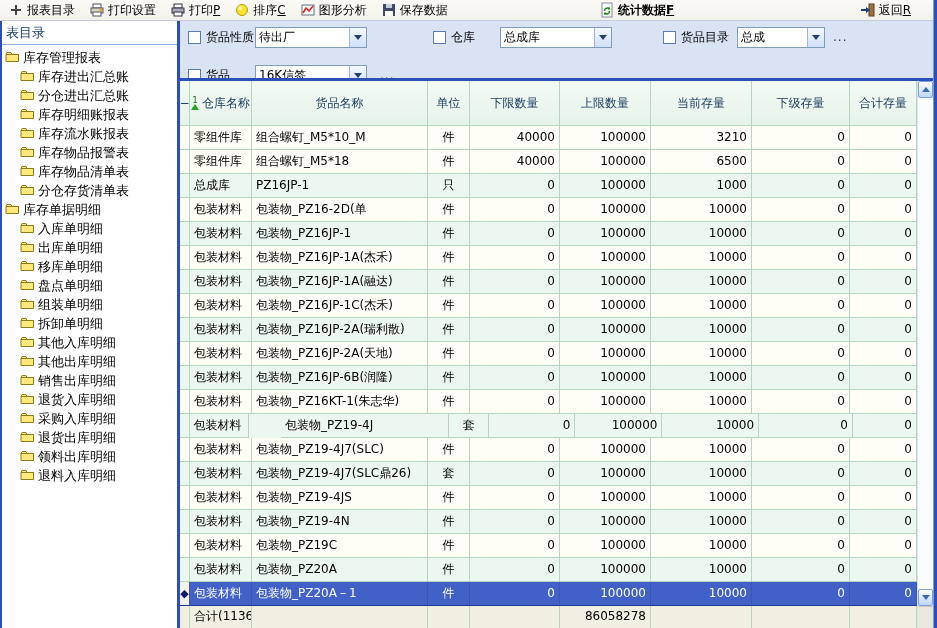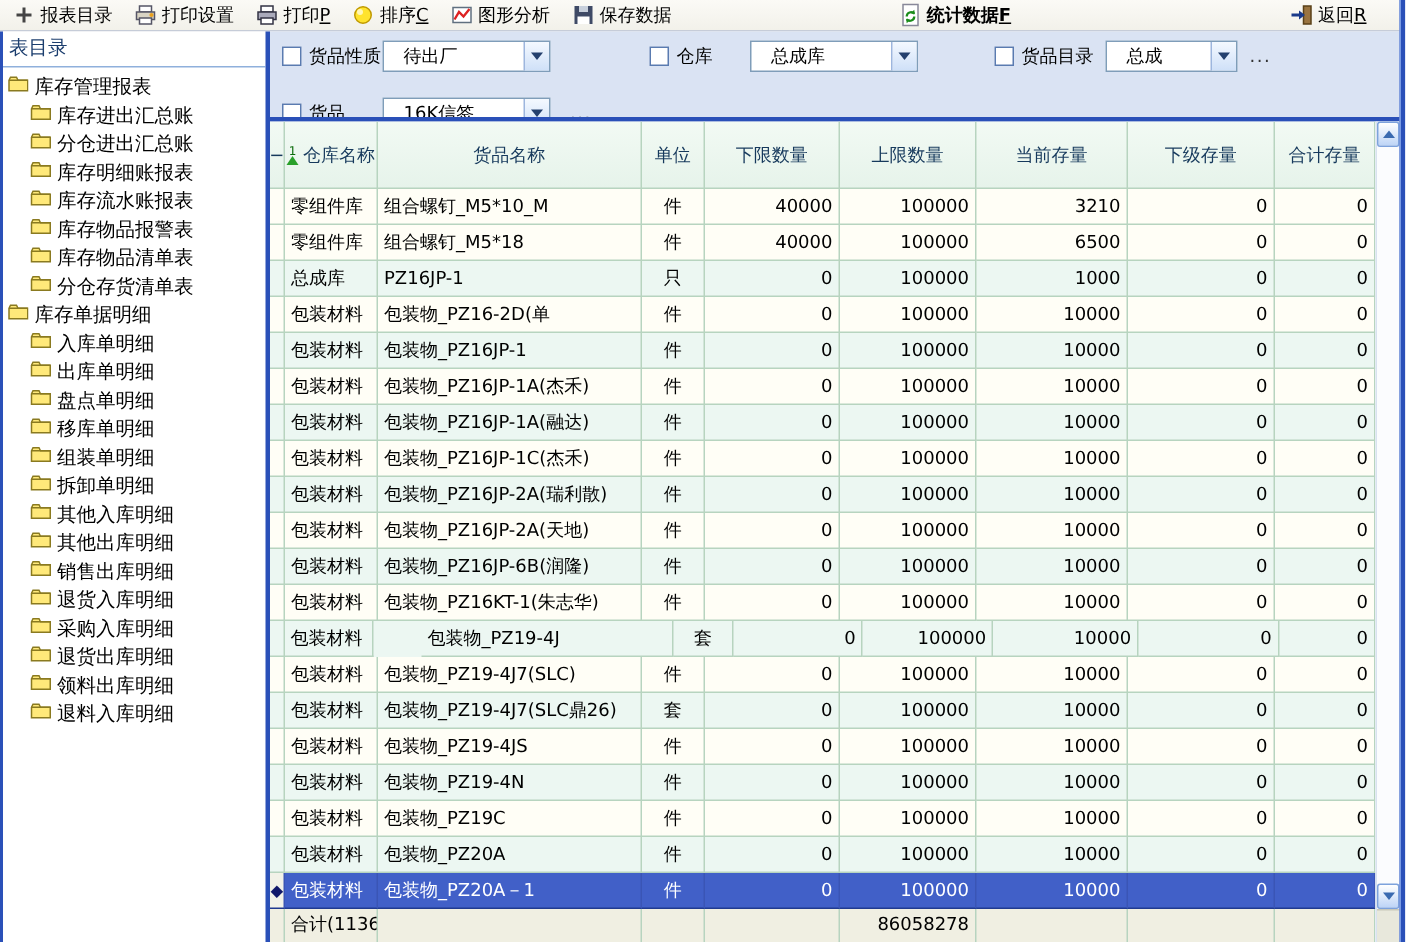--- a/index.html
+++ b/index.html
@@ -36,21 +36,21 @@
   
   .content { position:absolute; left:180px; top:21px; right:4px; bottom:0; }
 
   
   .filters { position:absolute; left:0; top:0; right:0; height:57px; background:var(--filter-bg,#dae3f3); }
   .frow { position:absolute; left:0; right:0; height:21px; }
   .frow1 { top:6px; } .frow2 { top:44px; }
   .cb { position:absolute; top:4px; width:13px; height:13px; background:#fff; border:1px solid #5a7bb0; }
   .flabel { position:absolute; top:0; line-height:21px; }
   .combo { position:absolute; top:0; height:21px; background:#fff; border:1px solid #7f9db9; display:flex; }
-  .combo-val { flex:1; line-height:19px; padding-left:13px; overflow:hidden; white-space:nowrap; }
+  .combo-val { flex:1; line-height:19px; padding-left:3px; overflow:hidden; white-space:nowrap; }
   .combo-btn { width:17px; background:linear-gradient(#f4f9ff,#cfe0f8); border-left:1px solid #9db6de;
     display:flex; align-items:center; justify-content:center; }
   .combo-btn .tri { width:0; height:0; border-left:4px solid transparent; border-right:4px solid transparent;
     border-top:5px solid #24406e; }
   .dots { position:absolute; top:0; line-height:21px; color:#333; letter-spacing:1px; }
 
   
   .grid-area { position:absolute; left:0; top:57px; right:0; bottom:0;
     border-top:3px solid var(--border-blue,#2a50b8); display:flex; background:#fff; }
   .grid { width:737px; display:flex; flex-direction:column; overflow:hidden; }
@@ -259,28 +259,28 @@
               <path d="M1 4.5L2 2.5h4l1 2h6.5v7H1z" fill="#ffe97a" stroke="#8a7a20"></path>
               <path d="M1 4.5h12.5" stroke="#8a7a20"></path>
             </svg></span>
           <span>出库单明细</span>
         </div>
         <div class="tree-item child">
           <span><svg width="14" height="13" viewBox="0 0 14 13" xmlns="http://www.w3.org/2000/svg">
               <path d="M1 4.5L2 2.5h4l1 2h6.5v7H1z" fill="#ffe97a" stroke="#8a7a20"></path>
               <path d="M1 4.5h12.5" stroke="#8a7a20"></path>
             </svg></span>
+          <span>移库单明细</span>
+        </div>
+        <div class="tree-item child">
+          <span><svg width="14" height="13" viewBox="0 0 14 13" xmlns="http://www.w3.org/2000/svg">
+              <path d="M1 4.5L2 2.5h4l1 2h6.5v7H1z" fill="#ffe97a" stroke="#8a7a20"></path>
+              <path d="M1 4.5h12.5" stroke="#8a7a20"></path>
+            </svg></span>
           <span>盘点单明细</span>
-        </div>
-        <div class="tree-item child">
-          <span><svg width="14" height="13" viewBox="0 0 14 13" xmlns="http://www.w3.org/2000/svg">
-              <path d="M1 4.5L2 2.5h4l1 2h6.5v7H1z" fill="#ffe97a" stroke="#8a7a20"></path>
-              <path d="M1 4.5h12.5" stroke="#8a7a20"></path>
-            </svg></span>
-          <span>移库单明细</span>
         </div>
         <div class="tree-item child">
           <span><svg width="14" height="13" viewBox="0 0 14 13" xmlns="http://www.w3.org/2000/svg">
               <path d="M1 4.5L2 2.5h4l1 2h6.5v7H1z" fill="#ffe97a" stroke="#8a7a20"></path>
               <path d="M1 4.5h12.5" stroke="#8a7a20"></path>
             </svg></span>
           <span>组装单明细</span>
         </div>
         <div class="tree-item child">
           <span><svg width="14" height="13" viewBox="0 0 14 13" xmlns="http://www.w3.org/2000/svg">

